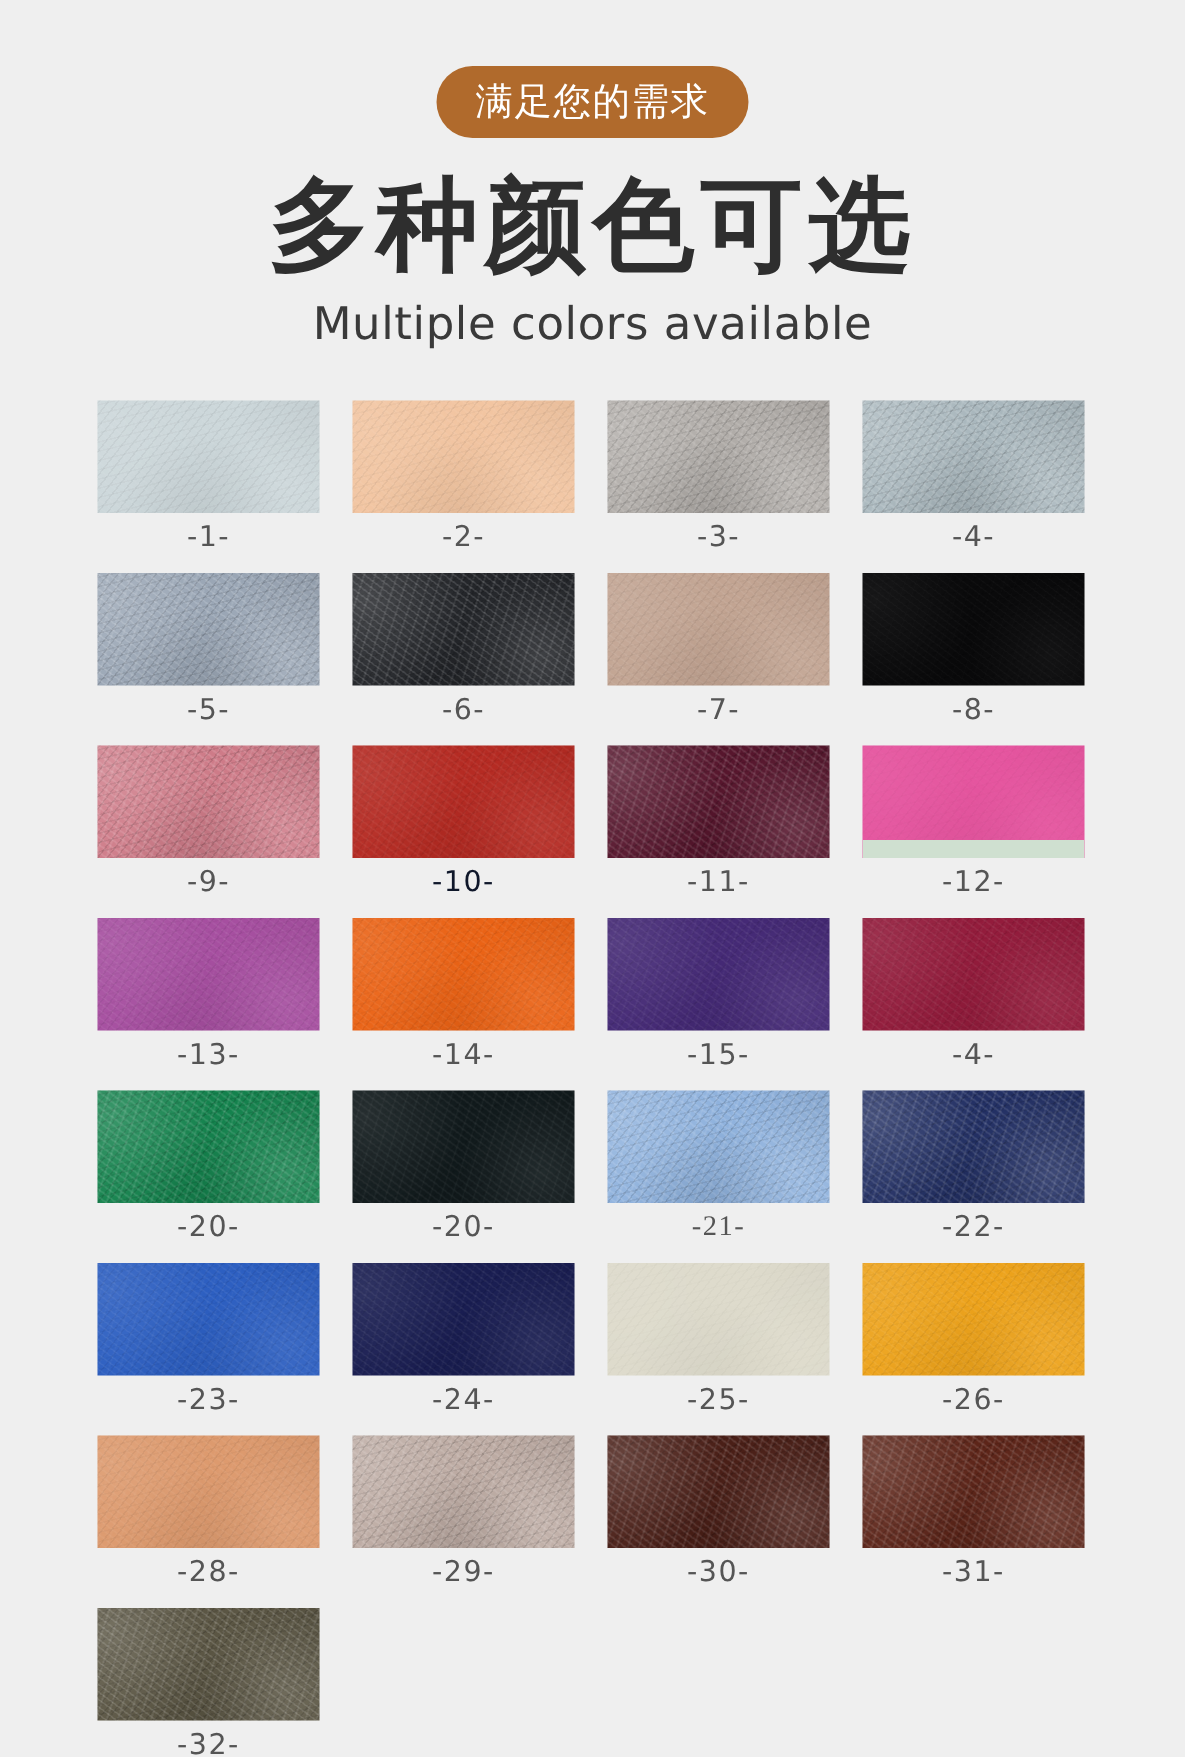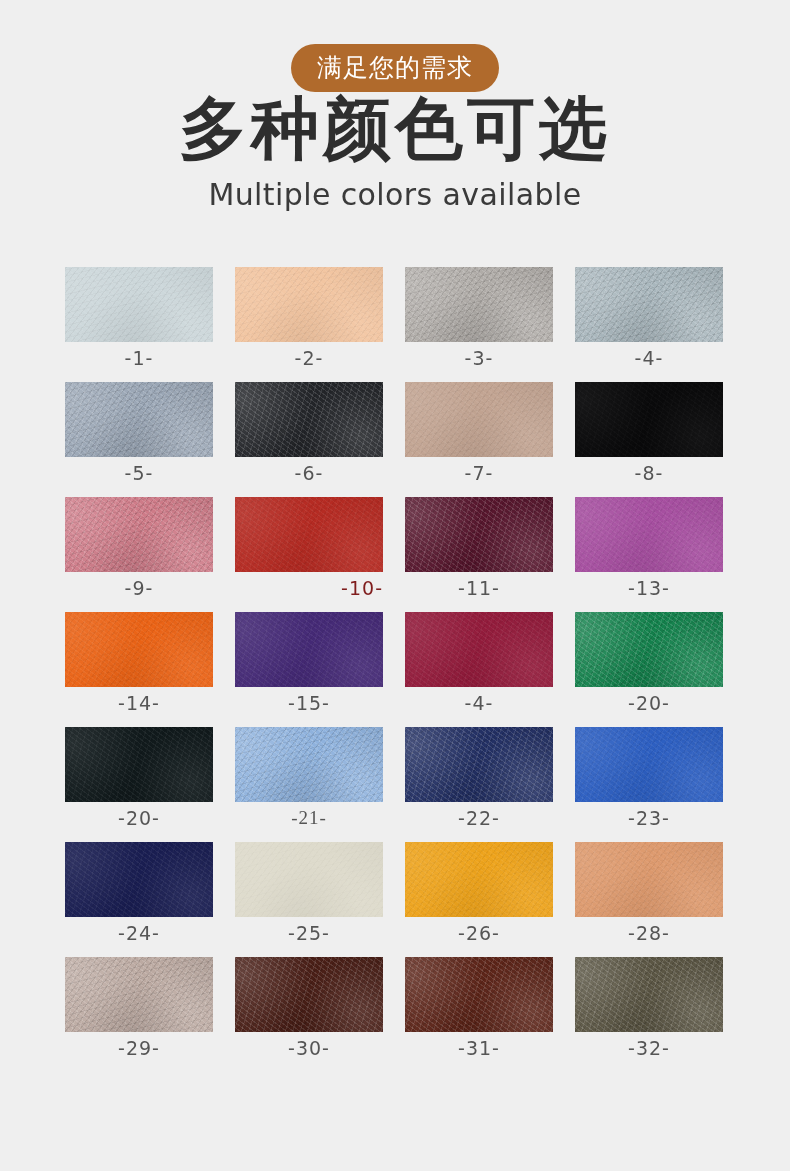--- a/index.html
+++ b/index.html
@@ -40,20 +40,21 @@
     background: #b06a2c;
     color: #ffffff;
     font-size: 25px;
     letter-spacing: 1px;
     font-family: "DejaVu Sans", "Liberation Sans", sans-serif;
     box-sizing: border-box;
     user-select: none;
   }
 
   .title-cn {
+    margin-top: 22px;
     font-size: 68px;
     font-weight: 700;
     color: #2e2e2e;
     letter-spacing: 4px;
     line-height: 1.08;
     font-family: "DejaVu Sans", "Liberation Sans", sans-serif;
   }
 
   .title-en {
     margin-top: 12px;
@@ -231,31 +232,40 @@
           <div class="fiber-c"></div>
         </div>
         <div class="swatch-label" style="color: rgb(85, 85, 85);">-9-</div>
       </div>
       <div class="cell">
         <div class="swatch tex-soft" style="background-color: rgb(181, 43, 35);">
           <div class="fiber-a"></div>
           <div class="fiber-b"></div>
           <div class="fiber-c"></div>
         </div>
-        <div class="swatch-label" style="color: #7f1d1d; text-align: right;">-10-</div>
+        <div class="swatch-label" style="color: #0f172a;">-10-</div>
       </div>
       <div class="cell">
         <div class="swatch tex-strong" style="background-color: rgb(87, 22, 45);">
           <div class="fiber-a"></div>
           <div class="fiber-b"></div>
           <div class="fiber-c"></div>
         </div>
         <div class="swatch-label" style="color: rgb(85, 85, 85);">-11-</div>
       </div>
       <div class="cell">
+        <div class="swatch tex-flat has-strip" style="background-color: rgb(229, 85, 159);">
+          <div class="fiber-a"></div>
+          <div class="fiber-b"></div>
+          <div class="fiber-c"></div>
+          <div class="accent-strip" style="background-color: rgb(207, 224, 208);"></div>
+        </div>
+        <div class="swatch-label" style="color: rgb(85, 85, 85);">-12-</div>
+      </div>
+      <div class="cell">
         <div class="swatch tex-soft" style="background-color: rgb(166, 79, 160);">
           <div class="fiber-a"></div>
           <div class="fiber-b"></div>
           <div class="fiber-c"></div>
         </div>
         <div class="swatch-label" style="color: rgb(85, 85, 85);">-13-</div>
       </div>
       <div class="cell">
         <div class="swatch tex-soft" style="background-color: rgb(234, 99, 22);">
           <div class="fiber-a"></div>

